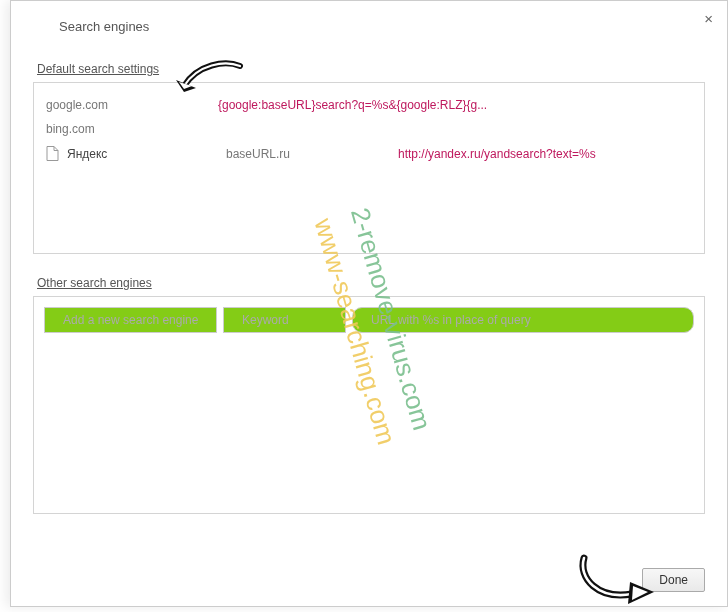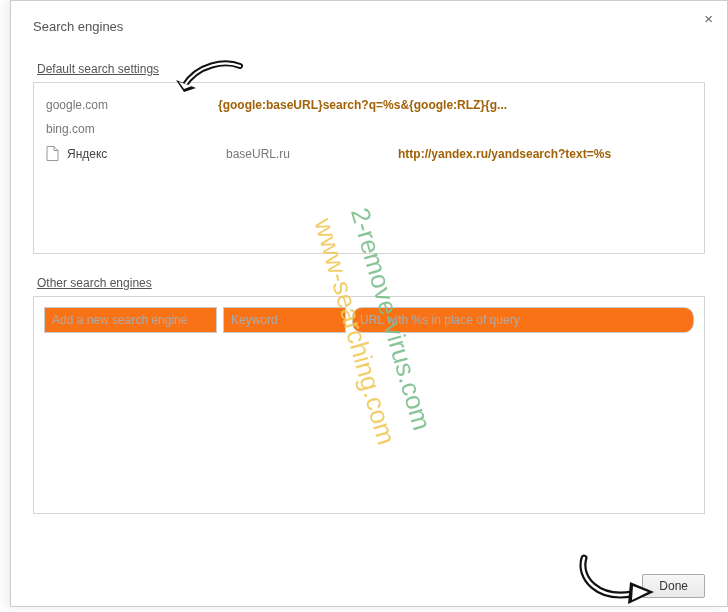--- a/index.html
+++ b/index.html
@@ -25,20 +25,21 @@
       bottom: 5px;
       background: #fff;
       border: 1px solid #ccc;
       box-shadow: -4px 0 12px rgba(0,0,0,0.08);
       padding: 18px 22px 14px 22px;
     }
     .dialog-title {
       font-size: 13px;
       color: #555;
       margin-bottom: 28px;
+      margin-left: 26px;
     }
     .close-x {
       position: absolute;
       top: 10px;
       right: 14px;
       font-size: 15px;
       color: #666;
       cursor: pointer;
       line-height: 1;
     }
@@ -72,25 +73,24 @@
       align-items: center;
       width: 180px;
       gap: 8px;
     }
     .col-keyword {
       width: 172px;
       color: #777;
     }
     .col-url {
       flex: 1;
-      color: #a16207;
+      color: #be185d;
       white-space: nowrap;
       overflow: hidden;
       text-overflow: ellipsis;
-      font-weight: bold;
     }
     .page-icon {
       width: 13px;
       height: 15px;
       flex-shrink: 0;
     }
     .page-icon svg {
       display: block;
     }
     .engine-name {
@@ -100,37 +100,37 @@
       font-weight: bold;
       color: #222;
     }
     .input-row {
       display: flex;
       gap: 6px;
       padding: 0 2px;
     }
     .input-row input {
       border: 1px solid #ccc;
-      background: #f97316;
-      padding: 5px 7px;
+      background: #84cc16;
+      padding: 5px 18px;
       font-size: 12px;
       font-family: inherit;
       color: #444;
       outline: none;
     }
     .input-row input::placeholder {
       color: #aaa;
     }
     .in-name { width: 173px; }
     .in-keyword { width: 123px; }
     .in-url { flex: 1; border-radius: 10px; }
     .footer {
       position: absolute;
       right: 22px;
-      bottom: 8px;
+      bottom: 14px;
       padding-left: 36px;
     }
     .done-btn {
       border: 1px solid #aaa;
       background: linear-gradient(#f7f7f7, #e9e9e9);
       padding: 4px 16px;
       font-size: 12px;
       font-family: inherit;
       color: #333;
       cursor: pointer;

